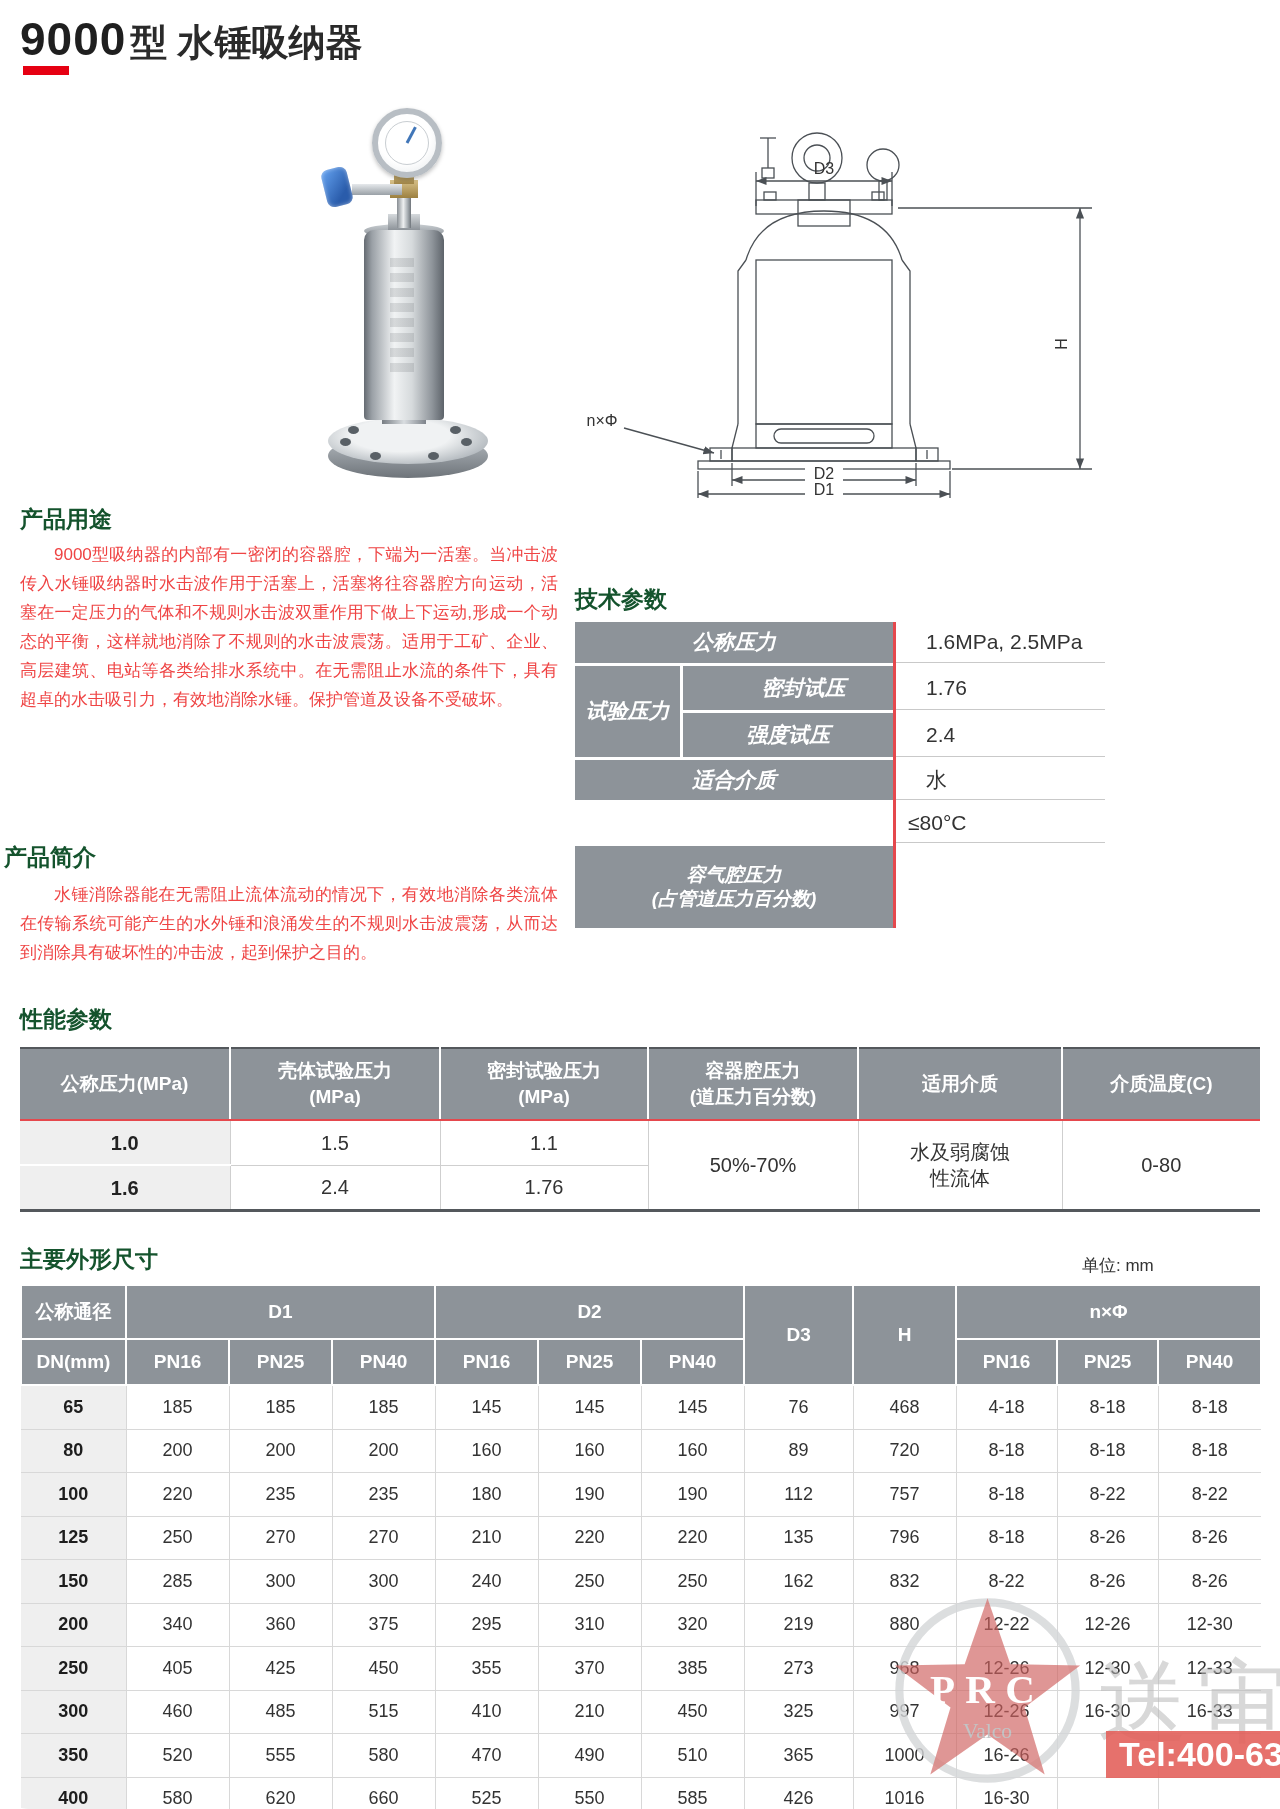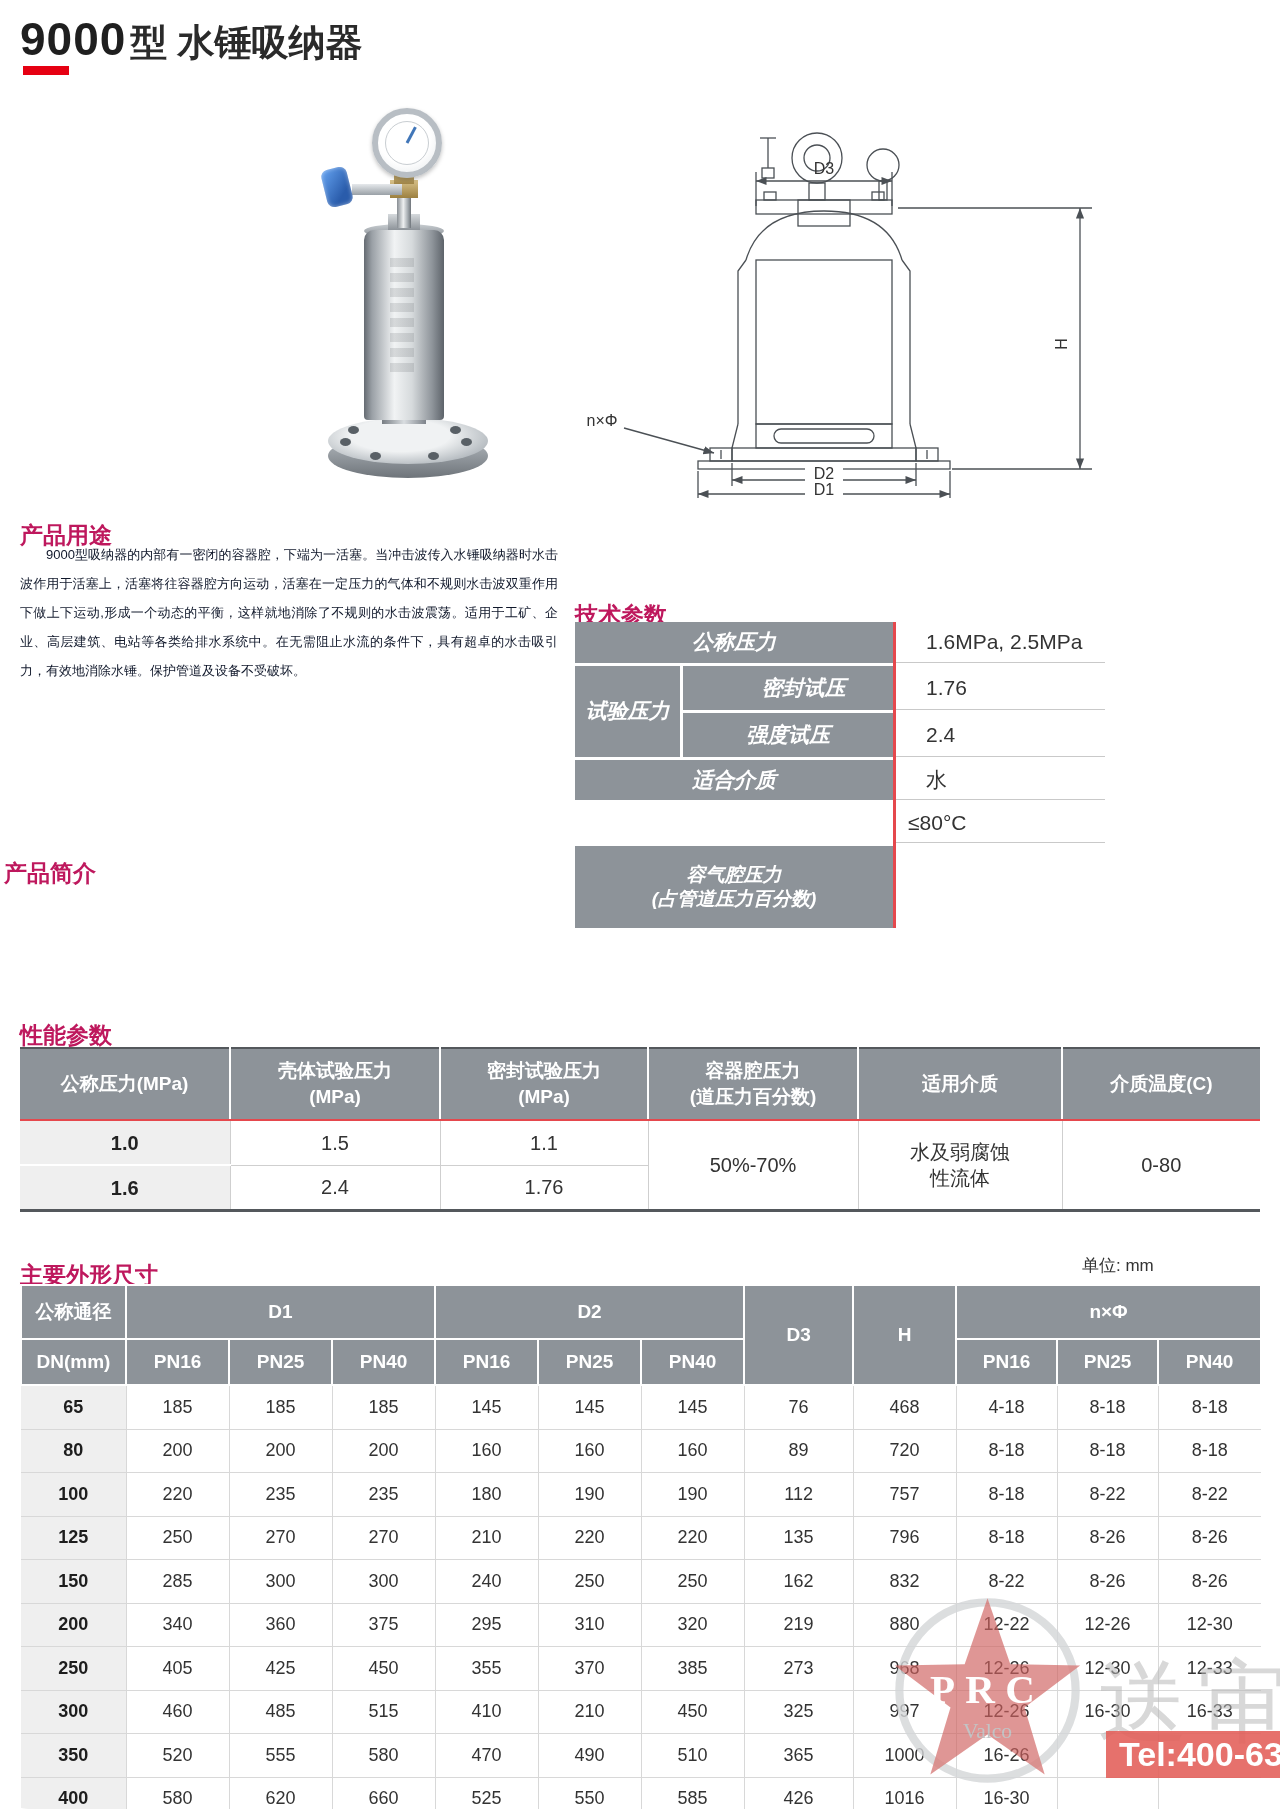--- a/index.html
+++ b/index.html
@@ -11,31 +11,31 @@
   .page{position:relative;width:1280px;height:1809px;background:#ffffff;overflow:hidden;
         font-family:"Liberation Sans",sans-serif;color:#333;border-radius:28px;}
 
   
   .title{position:absolute;left:20px;top:12px;white-space:nowrap;}
   .title .model{font-size:46px;font-weight:900;color:#1f1f1f;letter-spacing:1px;}
   .title .rest{font-size:37px;font-weight:600;color:#2a2a2a;margin-left:4px;}
   .red-bar{position:absolute;left:23px;top:66px;width:46px;height:9px;background:var(--accent-red);}
 
   
-  .sec-h{position:absolute;font-size:23px;font-weight:700;color:#be185d;margin-top:16px;}
+  .sec-h{position:absolute;font-size:23px;font-weight:700;color:#14532d;}
   .h-usage{left:20px;top:504px;}
   .h-intro{left:4px;top:842px;}
   .h-tech{left:575px;top:584px;}
   .h-perf{left:20px;top:1004px;}
   .h-dims{left:20px;top:1244px;}
   .unit-note{position:absolute;left:1082px;top:1254px;font-size:17px;color:#333;}
 
   
-  .para{position:absolute;left:20px;width:538px;font-size:13px;line-height:29px;
-        text-align:justify;color:#0f172a;text-indent:2em;}
+  .para{position:absolute;left:20px;width:538px;font-size:17px;line-height:29px;
+        text-align:justify;color:#ef4444;text-indent:2em;}
   .p-usage{top:540px;}
   .p-intro{top:880px;}
 
   
   .photo{position:absolute;left:278px;top:108px;width:260px;height:382px;}
   .photo *{position:absolute;}
   .flange-rim{left:50px;top:326px;width:160px;height:44px;border-radius:50%;
       background:linear-gradient(180deg,#b9bfc4,#6e747a);}
   .flange-top{left:50px;top:310px;width:160px;height:46px;border-radius:50%;
       background:radial-gradient(ellipse at 45% 38%,#f0f2f3 40%,#b5bbc0 75%,#9aa0a6);}
@@ -210,20 +210,21 @@
       <text x="505" y="236" text-anchor="middle" transform="rotate(-90 505 236)">H</text>
       <text x="40" y="318" text-anchor="middle">n×Φ</text>
       <text x="262" y="371" text-anchor="middle">D2</text>
       <text x="262" y="387" text-anchor="middle">D1</text>
     </svg>
   </div>
 
   <div class="sec-h h-usage">产品用途</div>
   <div class="para p-usage">9000型吸纳器的内部有一密闭的容器腔，下端为一活塞。当冲击波传入水锤吸纳器时水击波作用于活塞上，活塞将往容器腔方向运动，活塞在一定压力的气体和不规则水击波双重作用下做上下运动,形成一个动态的平衡，这样就地消除了不规则的水击波震荡。适用于工矿、企业、高层建筑、电站等各类给排水系统中。在无需阻止水流的条件下，具有超卓的水击吸引力，有效地消除水锤。保护管道及设备不受破坏。</div>
   <div class="sec-h h-intro">产品简介</div>
+  <div class="para p-intro">水锤消除器能在无需阻止流体流动的情况下，有效地消除各类流体在传输系统可能产生的水外锤和浪涌发生的不规则水击波震荡，从而达到消除具有破坏性的冲击波，起到保护之目的。</div>
 
   <div class="sec-h h-tech">技术参数</div>
   <div class="tech-table">
     <div class="tcell tspan2" style="grid-row:1;">公称压力</div>
     <div class="tval" style="grid-row:1;">1.6MPa, 2.5MPa</div>
     <div class="tcell tgroup">试验压力</div>
     <div class="tcell" style="grid-row:2;grid-column:2;padding-left:31px;">密封试压</div>
     <div class="tval" style="grid-row:2;">1.76</div>
     <div class="tcell" style="grid-row:3;grid-column:2;">强度试压</div>
     <div class="tval" style="grid-row:3;">2.4</div>

